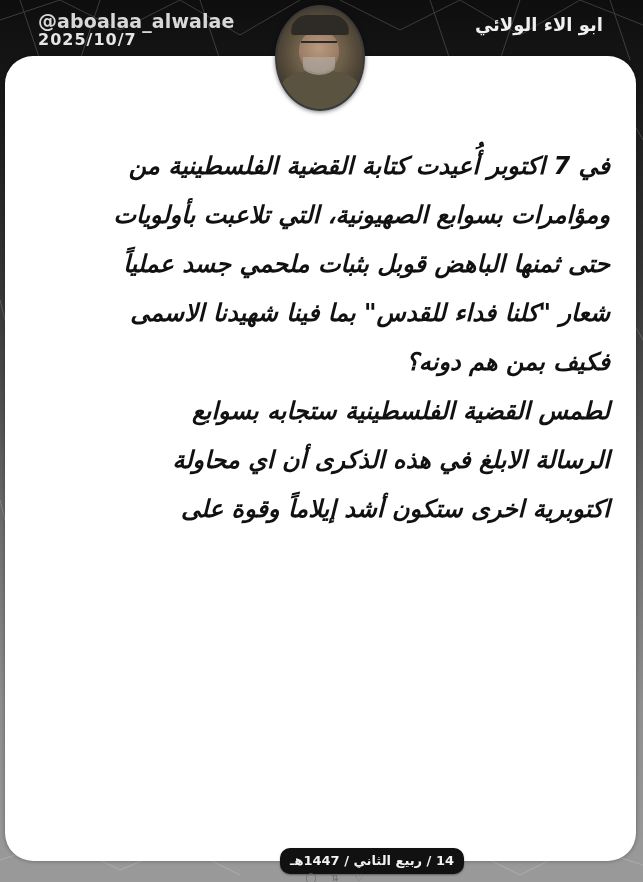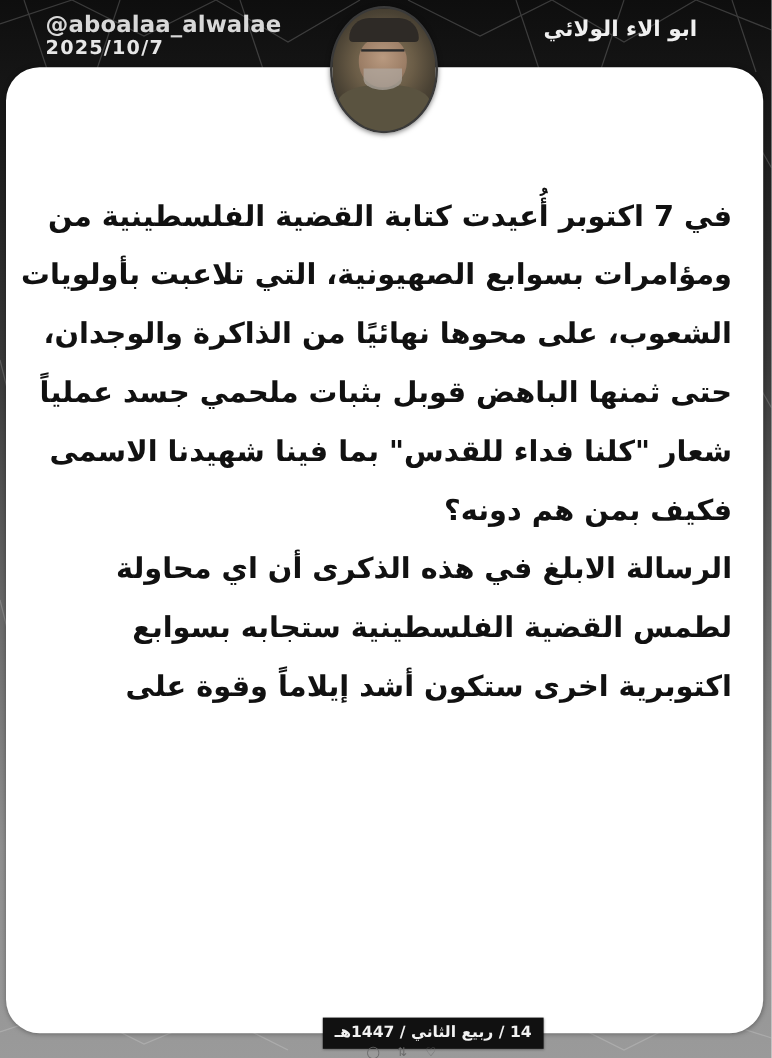--- a/index.html
+++ b/index.html
@@ -43,21 +43,21 @@
       top: 30px;
       width: 130px;
       text-align: left;
       color: #e6e6e6;
       font-size: 16px;
       font-weight: bold;
       letter-spacing: 1px;
     }
     .author-name {
       position: absolute;
-      right: 62px;
+      right: 40px;
       top: 14px;
       color: #f0f0f0;
       font-size: 18px;
       font-weight: bold;
       direction: rtl;
     }
     .post-card-wide {
       position: absolute;
       left: 5px;
       top: 56px;
@@ -110,46 +110,47 @@
     .avatar .shirt {
       position: absolute;
       left: 4px; top: 64px;
       width: 78px; height: 40px;
       background: #5a5340;
       border-radius: 40% 40% 0 0;
     }
     .post-text {
       position: absolute;
       left: 30px;
-      top: 156px;
+      top: 142px;
       width: 580px;
       direction: rtl;
       text-align: justify;
       text-align-last: right;
       color: #111111;
       font-family: "DejaVu Sans", sans-serif;
       font-weight: bold;
       font-size: 24px;
       line-height: 49px;
       margin: 0;
+      font-style: italic;
     }
     .post-text .line {
       display: block;
       white-space: nowrap;
       text-align: right;
     }
     .hijri-badge {
       position: absolute;
-      left: 269px;
+      left: 280px;
       top: 848px;
       height: 26px;
       padding: 0 10px;
       background: #111111;
       color: #f2f2f2;
-      border-radius: 0;
+      border-radius: 10px;
       font-size: 13px;
       font-weight: bold;
       line-height: 26px;
       direction: rtl;
       white-space: nowrap;
       box-shadow: 0 1px 2px rgba(0,0,0,0.4);
     }
     .actions {
       position: absolute;
       left: 305px;
@@ -186,26 +187,25 @@
   <div class="shirt"></div>
   <div class="face"></div>
   <div class="beard"></div>
   <div class="glasses"></div>
   <div class="cap"></div>
 </div>
 
 <div class="post-text">
   <span class="line">في 7 اكتوبر أُعيدت كتابة القضية الفلسطينية من</span>
   <span class="line">ومؤامرات بسوابع الصهيونية، التي تلاعبت بأولويات</span>
-  <span class="line">الشعوب، على محوها نهائيًا من الذاكرة والوجدان،</span>
   <span class="line">حتى ثمنها الباهض قوبل بثبات ملحمي جسد عملياً</span>
   <span class="line">شعار "كلنا فداء للقدس" بما فينا شهيدنا الاسمى</span>
   <span class="line">فكيف بمن هم دونه؟</span>
+  <span class="line">لطمس القضية الفلسطينية ستجابه بسوابع</span>
   <span class="line">الرسالة الابلغ في هذه الذكرى أن اي محاولة</span>
-  <span class="line">لطمس القضية الفلسطينية ستجابه بسوابع</span>
   <span class="line">اكتوبرية اخرى ستكون أشد إيلاماً وقوة على</span>
 </div>
 
 <div class="hijri-badge">14 / ربيع الثاني / 1447هـ</div>
 
 <div class="actions">
   <span>◯</span>
   <span>⇅</span>
   <span>♡</span>
 </div>

